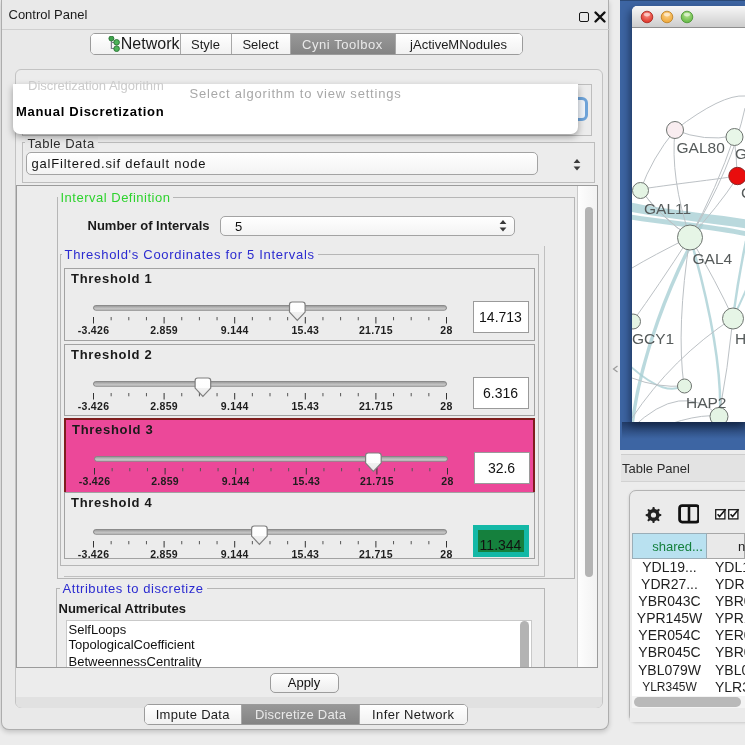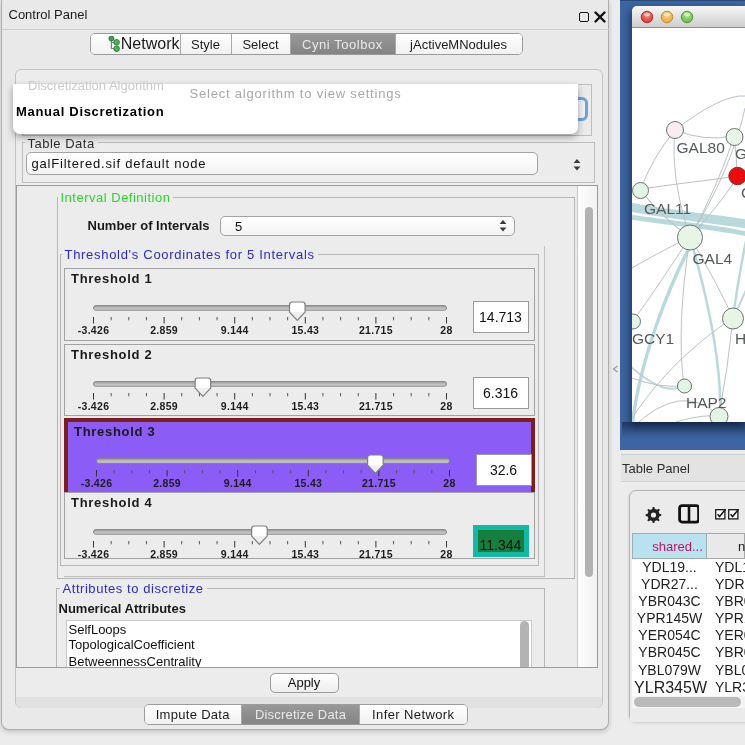--- a/index.html
+++ b/index.html
@@ -119,21 +119,21 @@
             <text x="169.7" y="64.8" text-anchor="middle" font-size="10.5" font-weight="bold" letter-spacing="0.3" fill="#1d1d1d">9.144</text>
             <text x="240.3" y="64.8" text-anchor="middle" font-size="10.5" font-weight="bold" letter-spacing="0.3" fill="#1d1d1d">15.43</text>
             <text x="310.9" y="64.8" text-anchor="middle" font-size="10.5" font-weight="bold" letter-spacing="0.3" fill="#1d1d1d">21.715</text>
             <text x="381.5" y="64.8" text-anchor="middle" font-size="10.5" font-weight="bold" letter-spacing="0.3" fill="#1d1d1d">28</text>
 <g transform="translate(129.4,32.3)">
               <path d="M0.7,3.4 Q0.7,0.7 3.4,0.7 L13.6,0.7 Q16.3,0.7 16.3,3.4 L16.3,10.8 L8.5,19 L0.7,10.8 Z" fill="url(#thm137)" stroke="#7e7e7e" stroke-width="1.2"></path>
             </g>
 </svg>
 <div style="position:absolute;left:407.5px;top:32px;width:56px;height:32px;background:#fff;border:1px solid #9a9a9a;font-size:14px;color:#111;text-align:center;line-height:30px">6.316</div>
 </div>
-<div style="position:absolute;left:62.5px;top:417.5px;width:470.5px;height:84px;border:4px solid #7f1d1d;background:#8b5cf6">
+<div style="position:absolute;left:62.5px;top:417.5px;width:470.5px;height:84px;border:2px solid #7f1d1d;background:#ec4899">
 <div style="position:absolute;left:6px;top:2.5px;font-size:13px;font-weight:bold;letter-spacing:0.7px;color:#1a1a1a">Threshold 3</div>
 <svg width="470" height="70" style="position:absolute;left:0;top:0">
 <defs>
 <linearGradient id="trk307" x1="0" y1="0" x2="0" y2="1">
                 <stop offset="0" stop-color="#9d9d9d"></stop>
                 <stop offset="1" stop-color="#d8d8d8"></stop>
               </linearGradient>
 <linearGradient id="thm307" x1="0" y1="0" x2="0" y2="1">
                 <stop offset="0" stop-color="#ffffff"></stop>
                 <stop offset="0.55" stop-color="#fdfdfd"></stop>
@@ -306,36 +306,36 @@
   </svg>
 <svg width="12" height="12" style="position:absolute;left:715px;top:508px">
     <rect x="0.7" y="1.7" width="9.2" height="9.2" fill="#fff" stroke="#1a1a1a" stroke-width="1.3"></rect>
     <path d="M2.6,6.2 L4.6,8.6 L10.6,1.2" fill="none" stroke="#1a1a1a" stroke-width="1.6"></path>
   </svg>
 <svg width="12" height="12" style="position:absolute;left:728px;top:508px">
     <rect x="0.7" y="1.7" width="9.2" height="9.2" fill="#fff" stroke="#1a1a1a" stroke-width="1.3"></rect>
     <path d="M2.6,6.2 L4.6,8.6 L10.6,1.2" fill="none" stroke="#1a1a1a" stroke-width="1.6"></path>
   </svg>
 
-<div class="abs" style="left:632px;top:533px;width:75px;height:26px;background:#b9e1f0;border:1px solid #9aaeb8;font-size:13px;color:#be185d;text-align:center;line-height:25px;padding-left:16px">shared...</div>
+<div class="abs" style="left:632px;top:533px;width:75px;height:26px;background:#b9e1f0;border:1px solid #9aaeb8;font-size:13px;color:#15803d;text-align:center;line-height:25px;padding-left:16px">shared...</div>
 <div class="abs" style="left:707px;top:533px;width:38px;height:26px;background:#e9e9e9;border:1px solid #a7a7a7;border-left:none;font-size:13px;color:#222;line-height:25px;padding-left:31px">na</div>
 <div class="abs" style="left:632px;top:559px;width:113px;height:148px;background:#fff"></div>
 <div style="position:absolute;left:632px;top:559px;width:75px;height:17px;font-size:14px;color:#1f1f1f;text-align:center;line-height:17px">YDL19...</div>
 <div style="position:absolute;left:715px;top:559px;width:40px;height:17px;font-size:14px;color:#1f1f1f;line-height:17px">YDL1</div>
 <div style="position:absolute;left:632px;top:576px;width:75px;height:17px;font-size:14px;color:#1f1f1f;text-align:center;line-height:17px">YDR27...</div>
 <div style="position:absolute;left:715px;top:576px;width:40px;height:17px;font-size:14px;color:#1f1f1f;line-height:17px">YDR2</div>
 <div style="position:absolute;left:632px;top:593px;width:75px;height:17px;font-size:14px;color:#1f1f1f;text-align:center;line-height:17px">YBR043C</div>
 <div style="position:absolute;left:715px;top:593px;width:40px;height:17px;font-size:14px;color:#1f1f1f;line-height:17px">YBR0</div>
 <div style="position:absolute;left:632px;top:610px;width:75px;height:17px;font-size:14px;color:#1f1f1f;text-align:center;line-height:17px">YPR145W</div>
 <div style="position:absolute;left:715px;top:610px;width:40px;height:17px;font-size:14px;color:#1f1f1f;line-height:17px">YPR1</div>
 <div style="position:absolute;left:632px;top:627px;width:75px;height:17px;font-size:14px;color:#1f1f1f;text-align:center;line-height:17px">YER054C</div>
 <div style="position:absolute;left:715px;top:627px;width:40px;height:17px;font-size:14px;color:#1f1f1f;line-height:17px">YER0</div>
 <div style="position:absolute;left:632px;top:644px;width:75px;height:17px;font-size:14px;color:#1f1f1f;text-align:center;line-height:17px">YBR045C</div>
 <div style="position:absolute;left:715px;top:644px;width:40px;height:17px;font-size:14px;color:#1f1f1f;line-height:17px">YBR0</div>
 <div style="position:absolute;left:632px;top:662px;width:75px;height:17px;font-size:14px;color:#1f1f1f;text-align:center;line-height:17px">YBL079W</div>
 <div style="position:absolute;left:715px;top:662px;width:40px;height:17px;font-size:14px;color:#1f1f1f;line-height:17px">YBL0</div>
-<div style="position:absolute;left:632px;top:679px;width:75px;height:17px;font-size:16px;color:#1f1f1f;text-align:right;line-height:17px">YLR345W</div>
+<div style="position:absolute;left:632px;top:679px;width:75px;height:17px;font-size:12px;color:#1f1f1f;text-align:center;line-height:17px">YLR345W</div>
 <div style="position:absolute;left:715px;top:679px;width:40px;height:17px;font-size:14px;color:#1f1f1f;line-height:17px">YLR3</div>
 <div style="position:absolute;left:632px;top:696px;width:75px;height:17px;font-size:14px;color:#1f1f1f;text-align:center;line-height:17px">YIL052C</div>
 <div style="position:absolute;left:715px;top:696px;width:40px;height:17px;font-size:14px;color:#1f1f1f;line-height:17px">YIL0</div>
 
 <div class="abs" style="left:632px;top:696px;width:113px;height:12px;background:#f4f4f4"></div>
 <div class="abs" style="left:634px;top:697px;width:107px;height:10px;background:#b9b9b9;border-radius:5px"></div>
 <div class="abs" style="left:630px;top:708px;width:115px;height:14px;background:#ebebeb"></div>
 </body></html>

